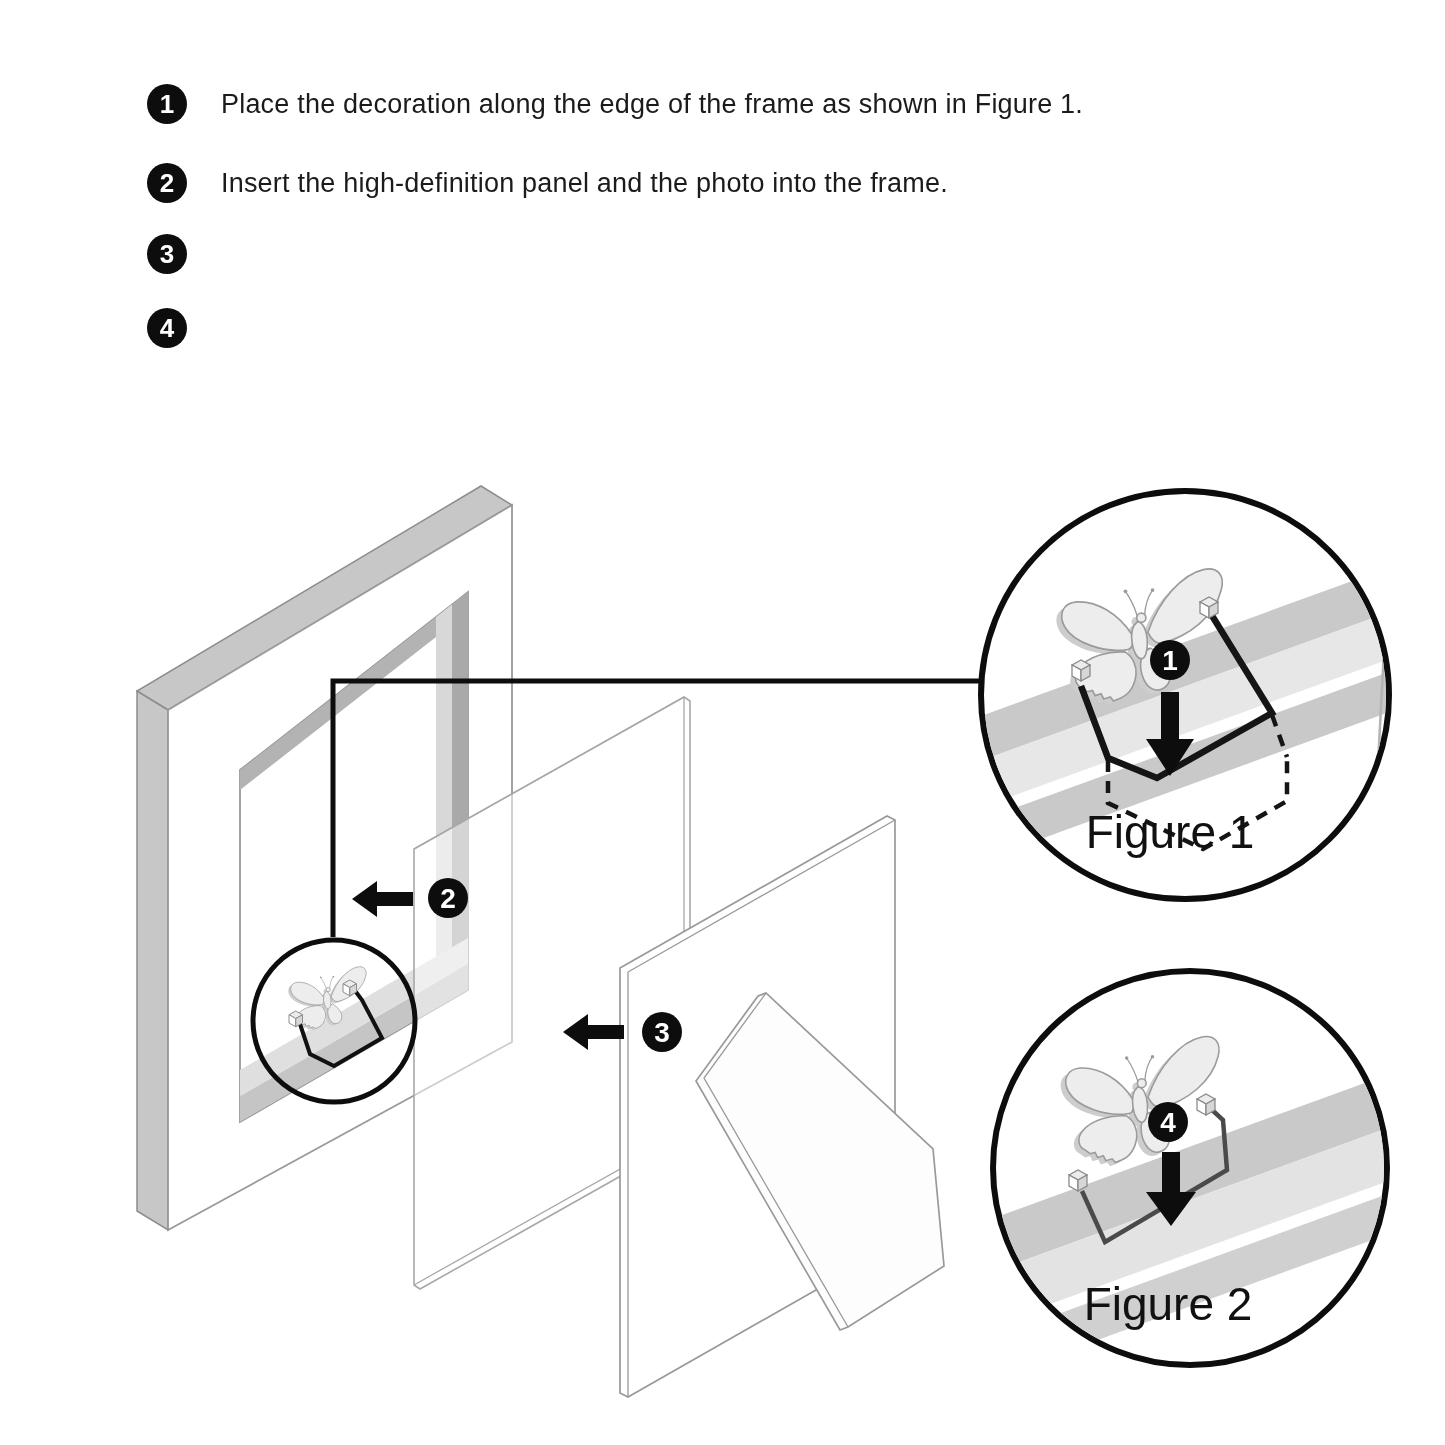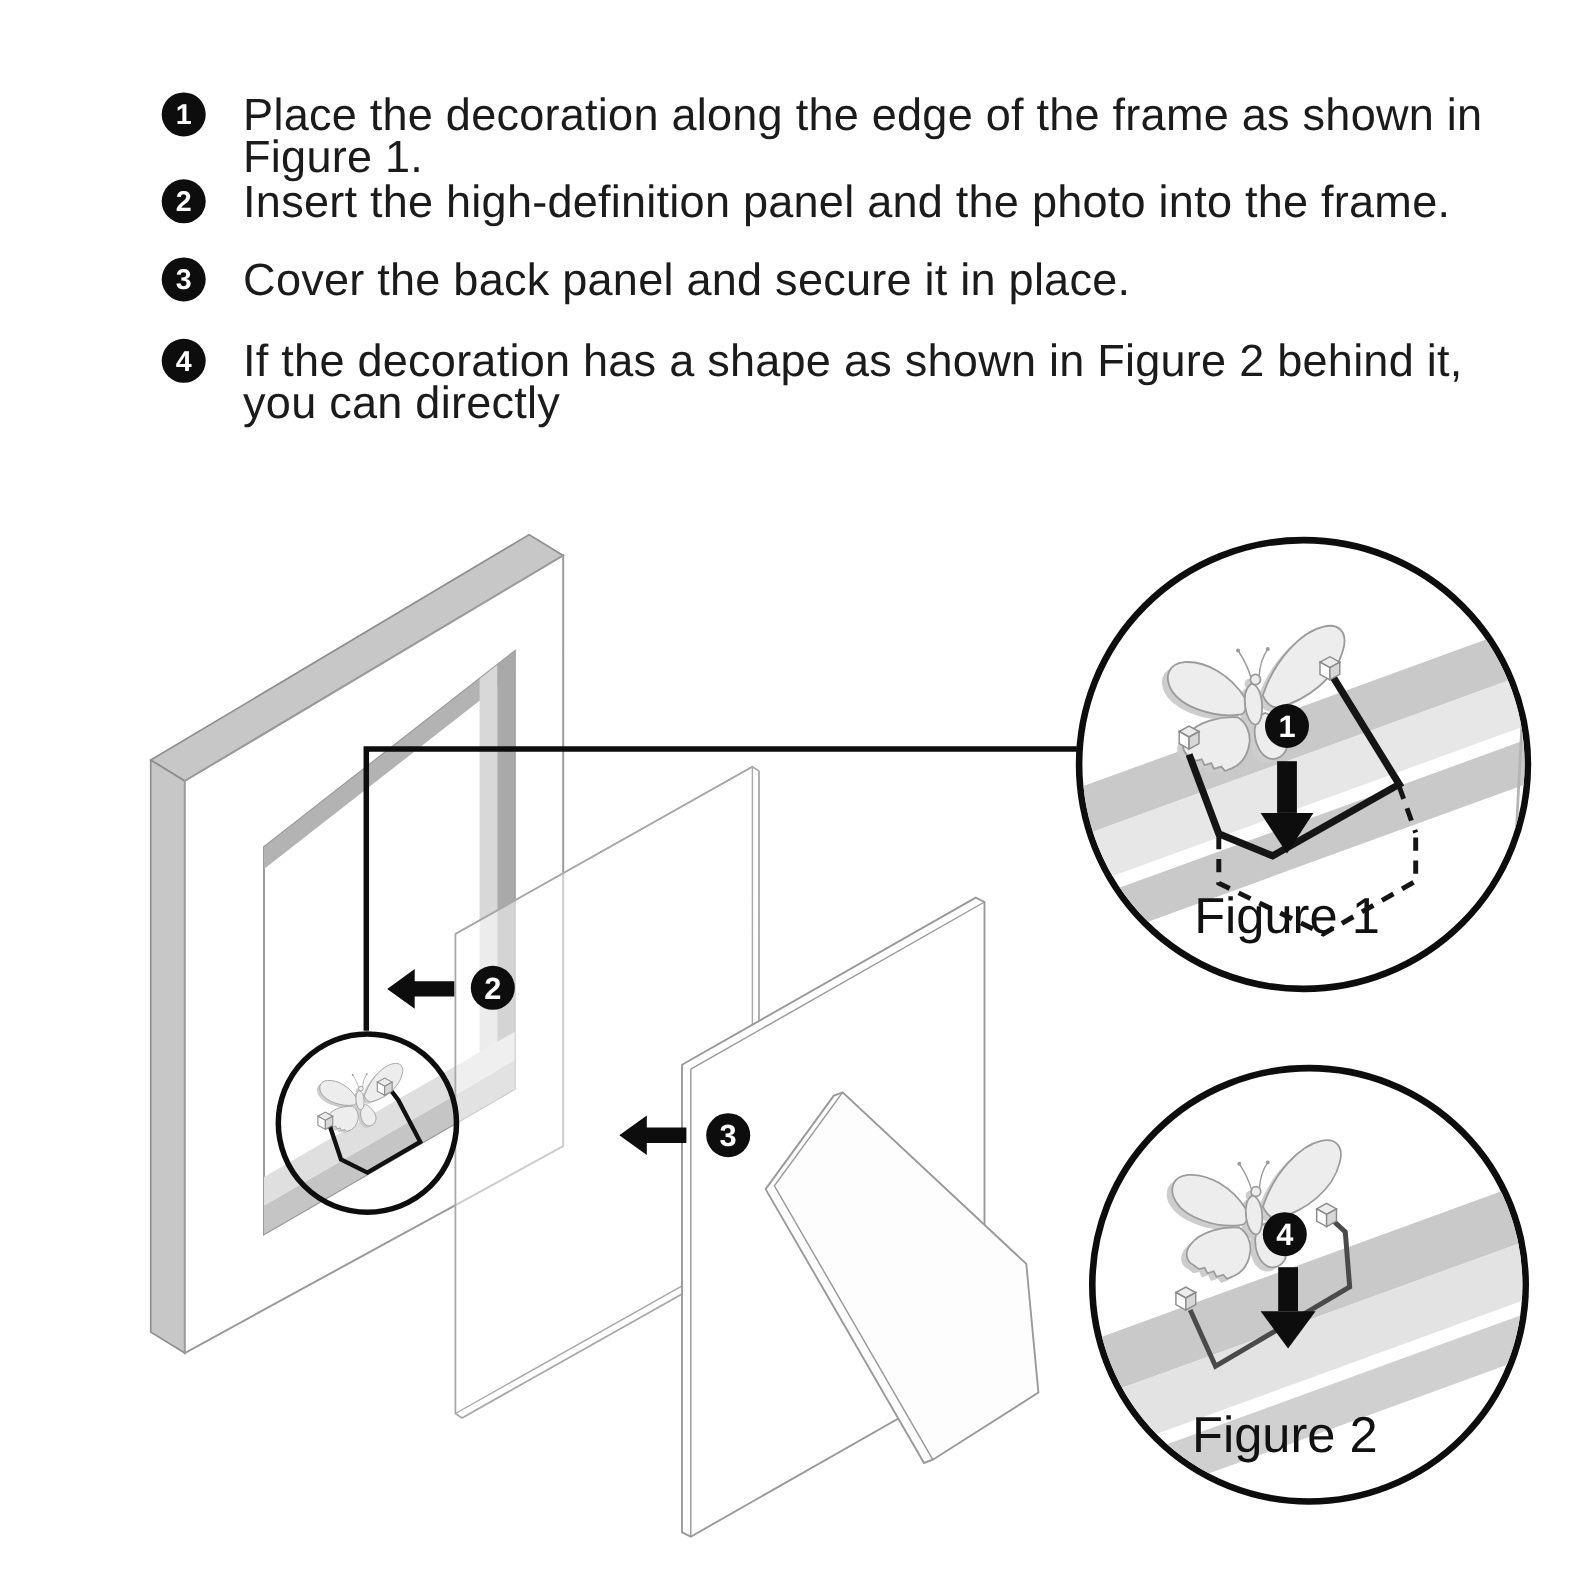--- a/index.html
+++ b/index.html
@@ -12,21 +12,21 @@
   .step-1{top:84px;}
   .step-2{top:163px;}
   .step-3{top:234px;}
   .step-4{top:308px;}
   .badge{
     width:40px;height:40px;border-radius:50%;background:#0d0d0d;color:#ffffff;
     font-weight:bold;font-size:26px;display:flex;align-items:center;justify-content:center;
     flex:none;
   }
   .step-text{
-    font-size:41px;line-height:38px;color:#1b1b1b;max-width:1180px;letter-spacing:.2px;
+    font-size:27px;line-height:38px;color:#1b1b1b;max-width:1180px;letter-spacing:.2px;
     padding-top:1px;
   }
   .step-text .ln{display:block;}
   svg.diagram{position:absolute;left:0;top:0;width:1445px;height:1445px;}
   text{font-family:"Liberation Sans",sans-serif;}
 </style>
 </head>
 <body>
 
 <div class="sheet">
@@ -35,26 +35,24 @@
     <li class="step step-1">
       <span class="badge">1</span>
       <span class="step-text">Place the decoration along the edge of the frame as shown in Figure 1.</span>
     </li>
     <li class="step step-2">
       <span class="badge">2</span>
       <span class="step-text">Insert the high-definition panel and the photo into the frame.</span>
     </li>
     <li class="step step-3">
       <span class="badge">3</span>
-      <span class="step-text">Cover the back panel and secure it in place.</span>
     </li>
     <li class="step step-4">
       <span class="badge">4</span>
       <span class="step-text">
-        <span class="ln">If the decoration has a shape as shown in Figure 2 behind it, you can directly</span>
       </span>
     </li>
   </ol>
 
   <svg class="diagram" viewBox="0 0 1445 1445">
     <defs>
       <g id="bfly-shape">
         <path d="M162,108 C178,60 214,20 246,13 C268,8 279,22 273,44 C263,84 224,114 184,124 C176,126 168,120 162,108 Z"></path>
         <path d="M138,112 C118,80 84,60 54,62 C32,64 26,82 36,100 C50,124 96,140 132,134 C138,133 140,124 138,112 Z"></path>
         <path d="M128,138 C104,136 72,144 58,162 C48,174 52,188 62,192 L70,198 L78,196 L82,204 L91,201 L95,209 L105,206 L110,212 L120,208 C134,202 142,188 144,172 C145,160 140,146 128,138 Z"></path>

